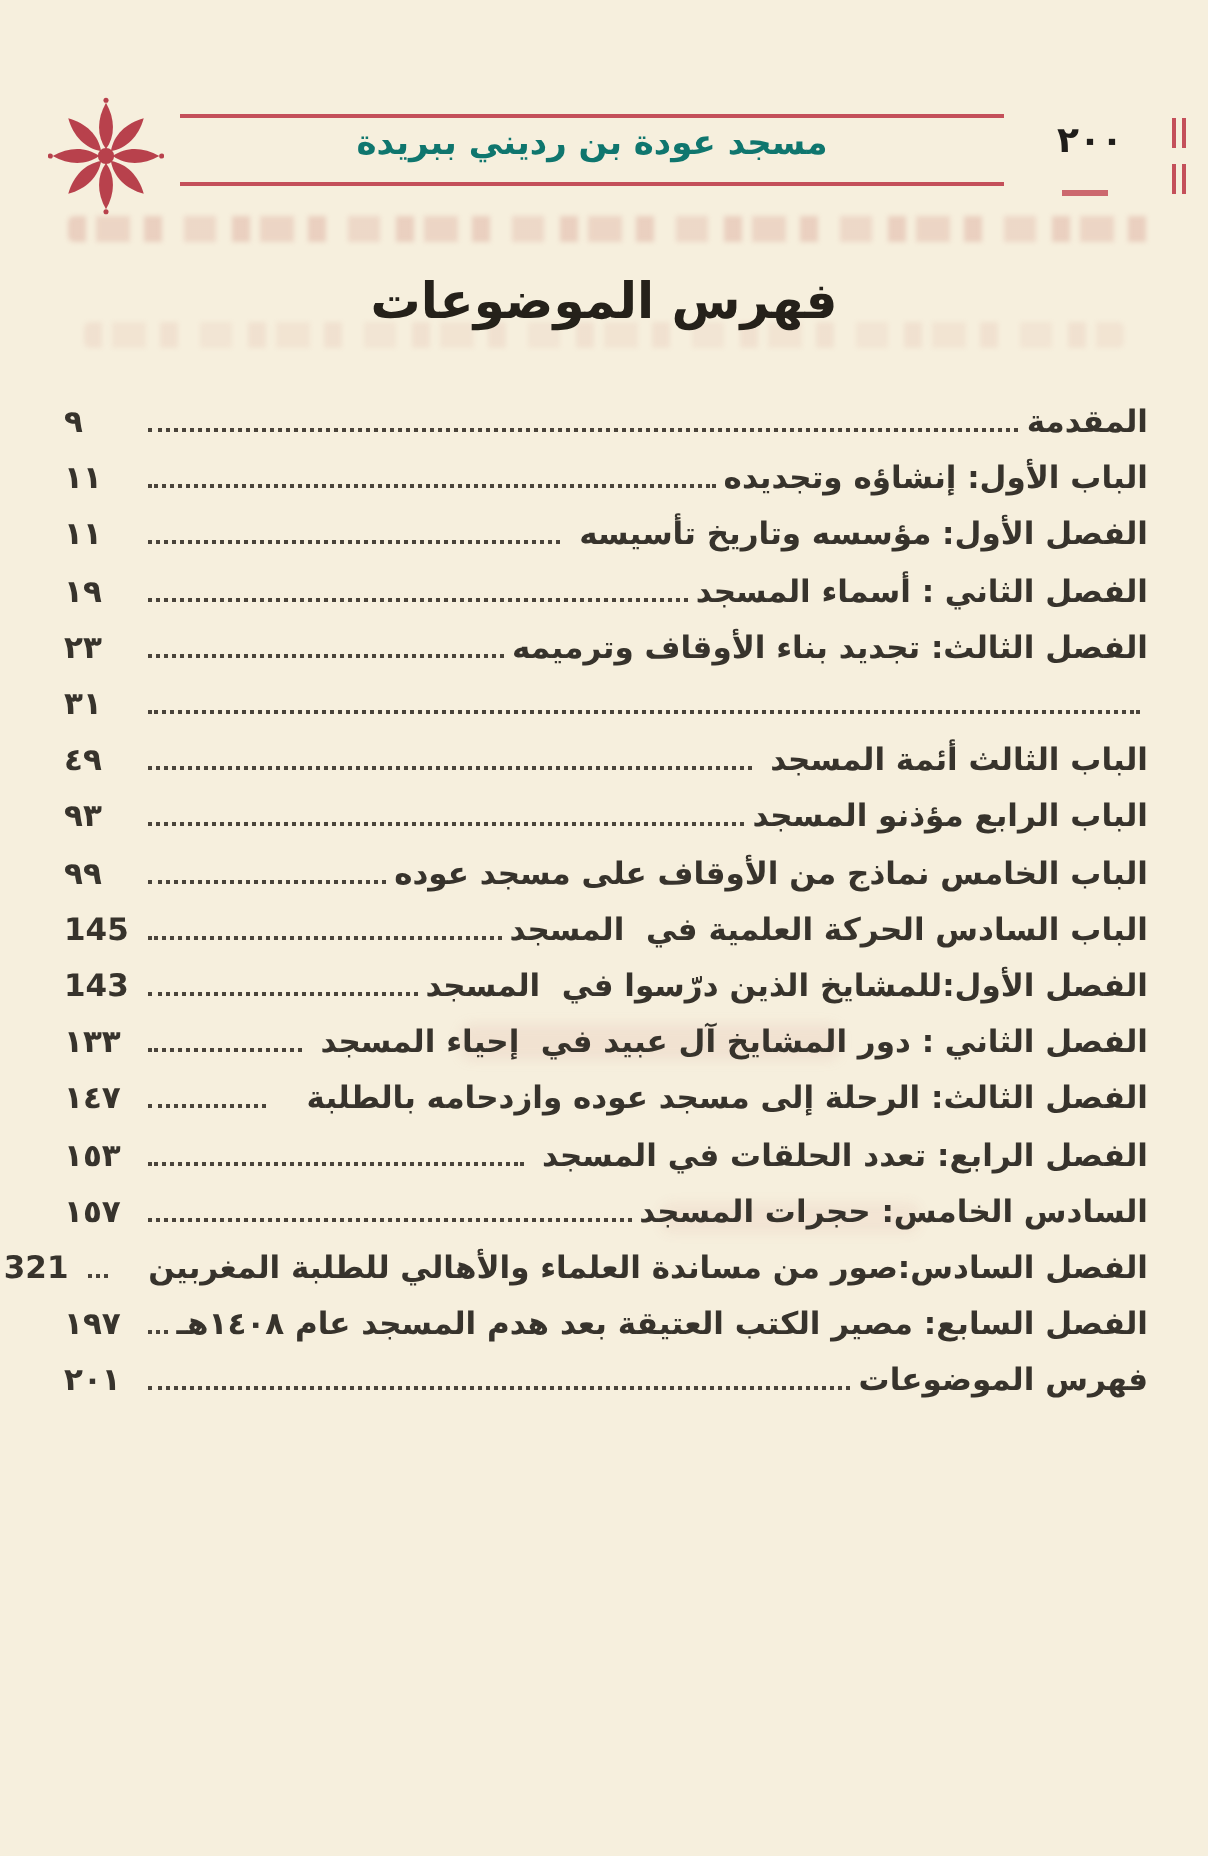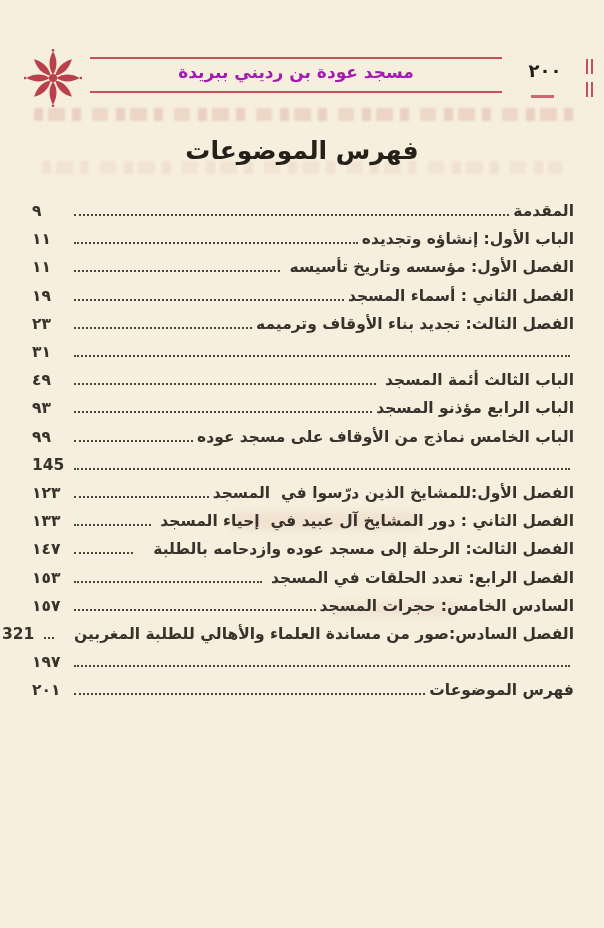--- a/index.html
+++ b/index.html
@@ -25,21 +25,21 @@
   .bleed-blob{position:absolute;background:rgba(214,150,140,.14);filter:blur(3px);border-radius:6px;}
   .blob1{top:512px;left:230px;width:190px;height:18px;}
   .blob2{top:601px;left:330px;width:130px;height:16px;opacity:.8;}
 
   
   .rule{position:absolute;left:90px;width:412px;height:2px;background:#c4505a;}
   .rule.top{top:57px;}
   .rule.bottom{top:91px;}
   .book-title{
     position:absolute;left:90px;width:412px;top:62px;
-    text-align:center;font-size:17px;font-weight:bold;color:#a21caf;
+    text-align:center;font-size:17px;font-weight:bold;color:#0f766e;
     direction:rtl;letter-spacing:.2px;
   }
   .folio{
     position:absolute;left:510px;top:60px;width:70px;
     text-align:center;font-size:18px;font-weight:bold;color:#1f1d1a;direction:ltr;
   }
   .end-mark{
     position:absolute;left:586px;width:3px;height:15px;
     border-left:2px solid #c4505a;border-right:2px solid #c4505a;
   }
@@ -149,27 +149,28 @@
       <span class="t">الباب الرابع مؤذنو المسجد</span>
       <span class="leader"></span>
       <span class="n">٩٣</span>
     </div>
     <div class="row">
       <span class="t">الباب الخامس نماذج من الأوقاف على مسجد عوده</span>
       <span class="leader"></span>
       <span class="n">٩٩</span>
     </div>
     <div class="row">
+      <span class="t">الباب السادس الحركة العلمية في&nbsp; المسجد</span>
       <span class="leader"></span>
       <span class="n">145</span>
     </div>
     <div class="row">
       <span class="t">الفصل الأول:للمشايخ الذين درّسوا في&nbsp; المسجد</span>
       <span class="leader"></span>
-      <span class="n">١٢٣</span>
+      <span class="n">143</span>
     </div>
     <div class="row">
       <span class="t">الفصل الثاني : دور المشايخ آل عبيد في&nbsp; إحياء المسجد&nbsp;</span>
       <span class="leader"></span>
       <span class="n">١٣٣</span>
     </div>
     <div class="row">
       <span class="t">الفصل الثالث: الرحلة إلى مسجد عوده وازدحامه بالطلبة&nbsp;&nbsp;&nbsp;</span>
       <span class="leader"></span>
       <span class="n">١٤٧</span>
@@ -183,20 +184,21 @@
       <span class="t">السادس الخامس: حجرات المسجد</span>
       <span class="leader"></span>
       <span class="n">١٥٧</span>
     </div>
     <div class="row">
       <span class="t">الفصل السادس:صور من مساندة العلماء والأهالي للطلبة المغربين&nbsp;&nbsp;&nbsp;</span>
       <span class="leader"></span>
       <span class="n">321</span>
     </div>
     <div class="row">
+      <span class="t">الفصل السابع: مصير الكتب العتيقة بعد هدم المسجد عام ١٤٠٨هـ</span>
       <span class="leader"></span>
       <span class="n">١٩٧</span>
     </div>
     <div class="row">
       <span class="t">فهرس الموضوعات</span>
       <span class="leader"></span>
       <span class="n">٢٠١</span>
     </div>
   </div>
 </div>

